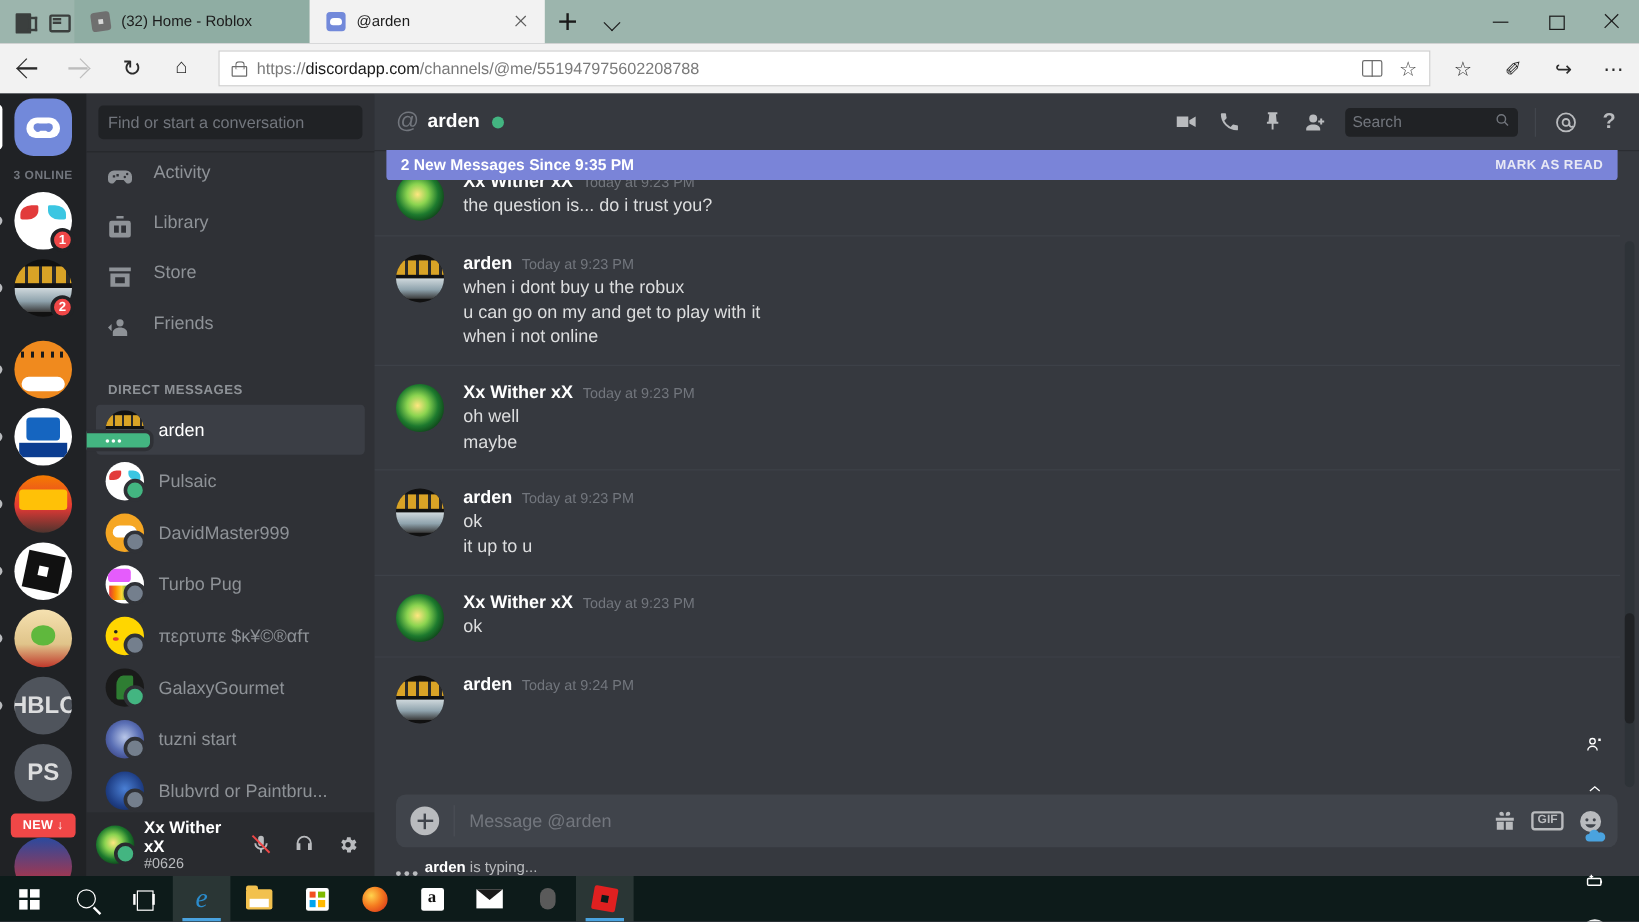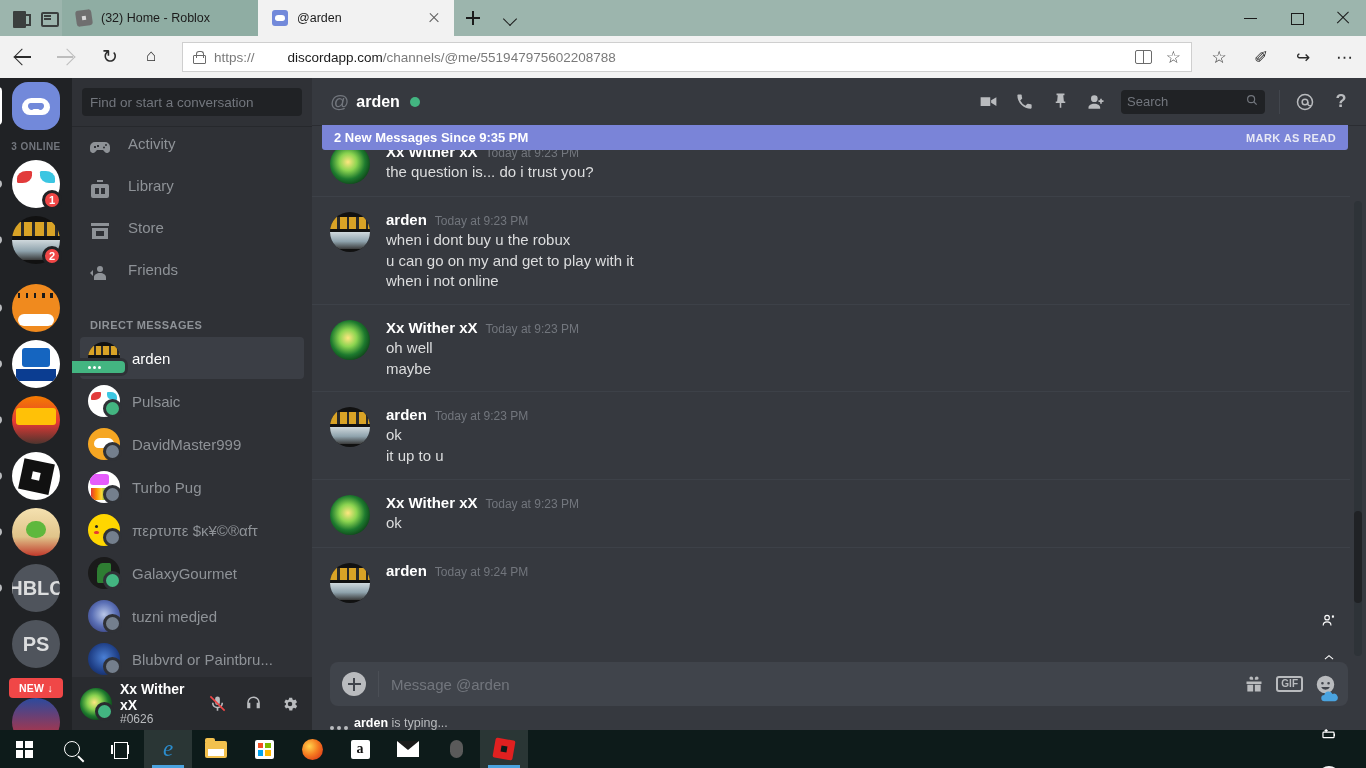--- a/index.html
+++ b/index.html
@@ -114,21 +114,21 @@
   .lock-ico { width: 11px; height: 13px; position: relative; flex: 0 0 11px; }
   .lock-ico::before {
     content:""; position:absolute; left:0; bottom:0; width:11px; height:7px;
     border:1.3px solid #6b6b6b; border-radius:1px;
   }
   .lock-ico::after {
     content:""; position:absolute; left:2.5px; top:0; width:6px; height:6px;
     border:1.3px solid #6b6b6b; border-bottom:none; border-radius:3px 3px 0 0;
   }
   .url-text { color:#7a7a7a; white-space:nowrap; }
-  .url-text b { color:#1b1b1b; font-weight:400;margin-left:33px; }
+  .url-text b { color:#1b1b1b; font-weight:400; }
   .url-right { margin-left:auto; display:flex; align-items:center; gap:14px; }
   .book-ico { width:17px; height:14px; border:1.4px solid #6b6b6b; border-radius:2px; position:relative; }
   .book-ico::after { content:""; position:absolute; left:7.3px; top:-1px; width:1.4px; height:14px; background:#6b6b6b; }
   .star-ico { font-size:17px; color:#4a4a4a; line-height:1; }
   .tb-actions { display:flex; align-items:center; }
   .tb-act { width: 42px; height: 42px; position: relative; }
   .tb-act .g { position:absolute; left:0; top:0; width:42px; height:42px;
     display:flex; align-items:center; justify-content:center; font-size:17px; color:#2b2b2b; }
   .dots-g { letter-spacing: 1px; font-size: 19px; }
 
@@ -631,21 +631,21 @@
             <span class="inner av-galaxy"></span>
               <span class="status online"></span>
           </span>
           <span class="dm-name">GalaxyGourmet</span>
         </div>
         <div class="dm-item">
           <span class="dm-av">
             <span class="inner av-tuzni"></span>
               <span class="status offline"></span>
           </span>
-          <span class="dm-name">tuzni medjed</span>
+          <span class="dm-name">tuzni start</span>
         </div>
         <div class="dm-item">
           <span class="dm-av">
             <span class="inner av-blub"></span>
               <span class="status offline"></span>
           </span>
           <span class="dm-name">Blubvrd or Paintbru...</span>
         </div>
       </div>
 

